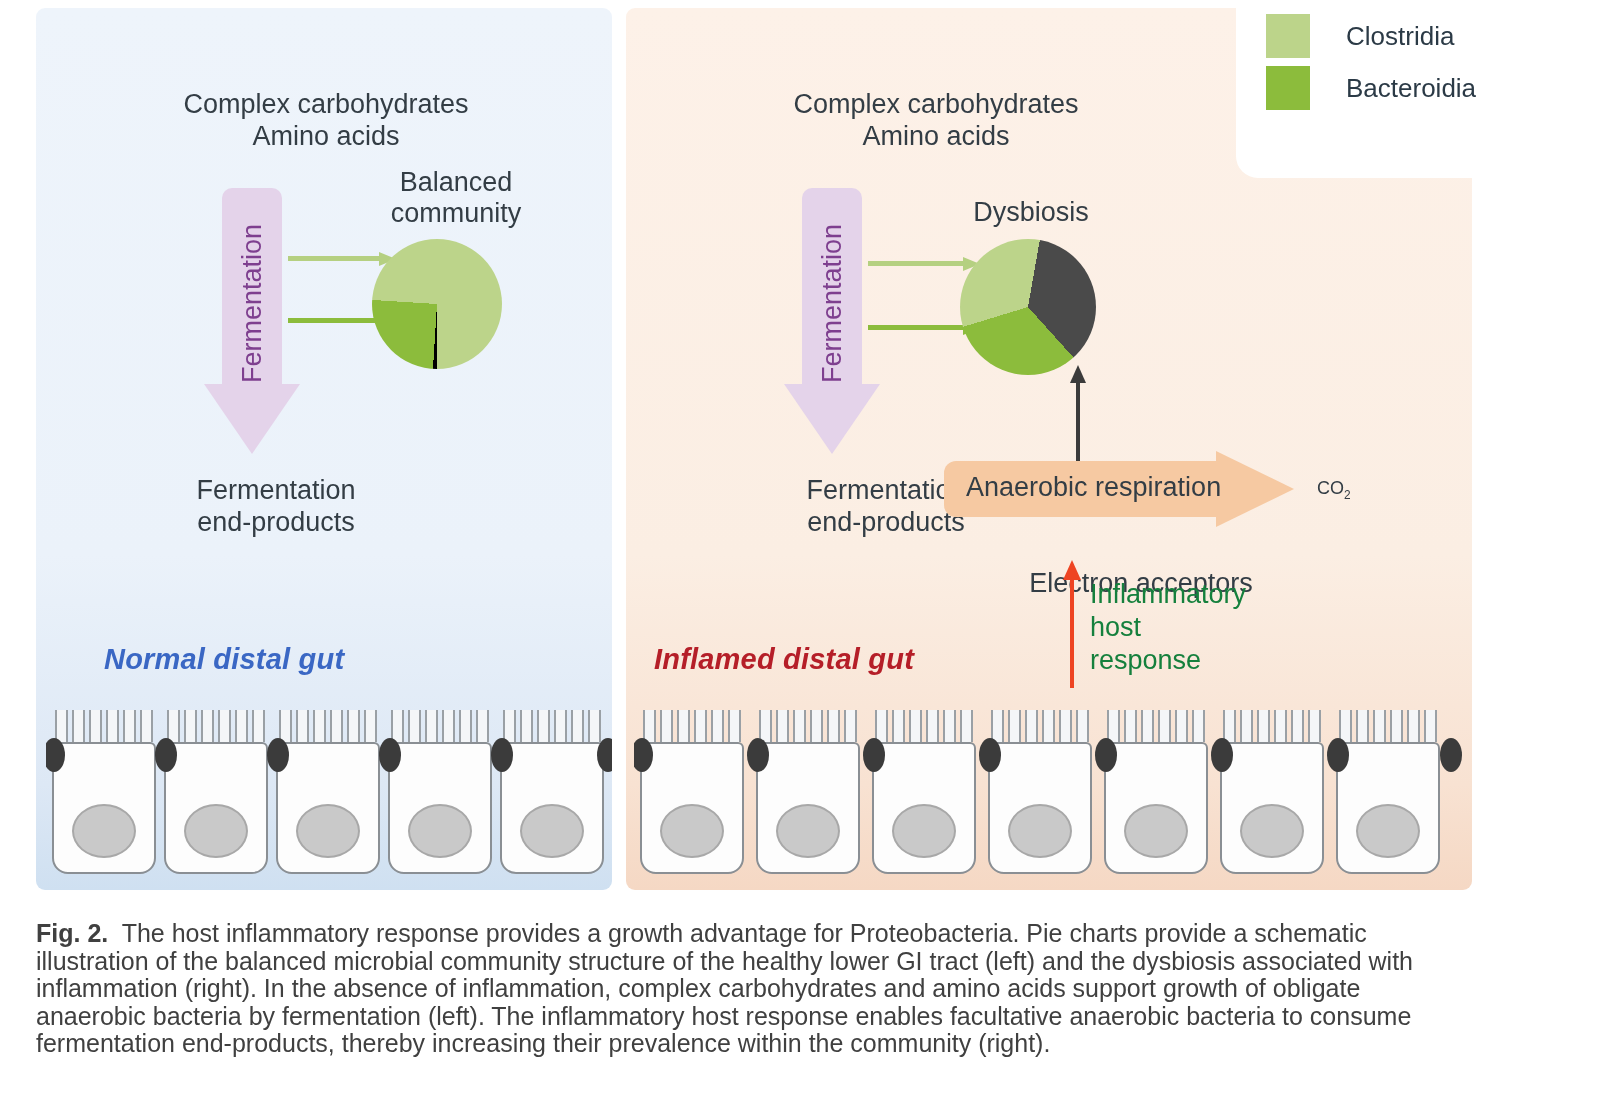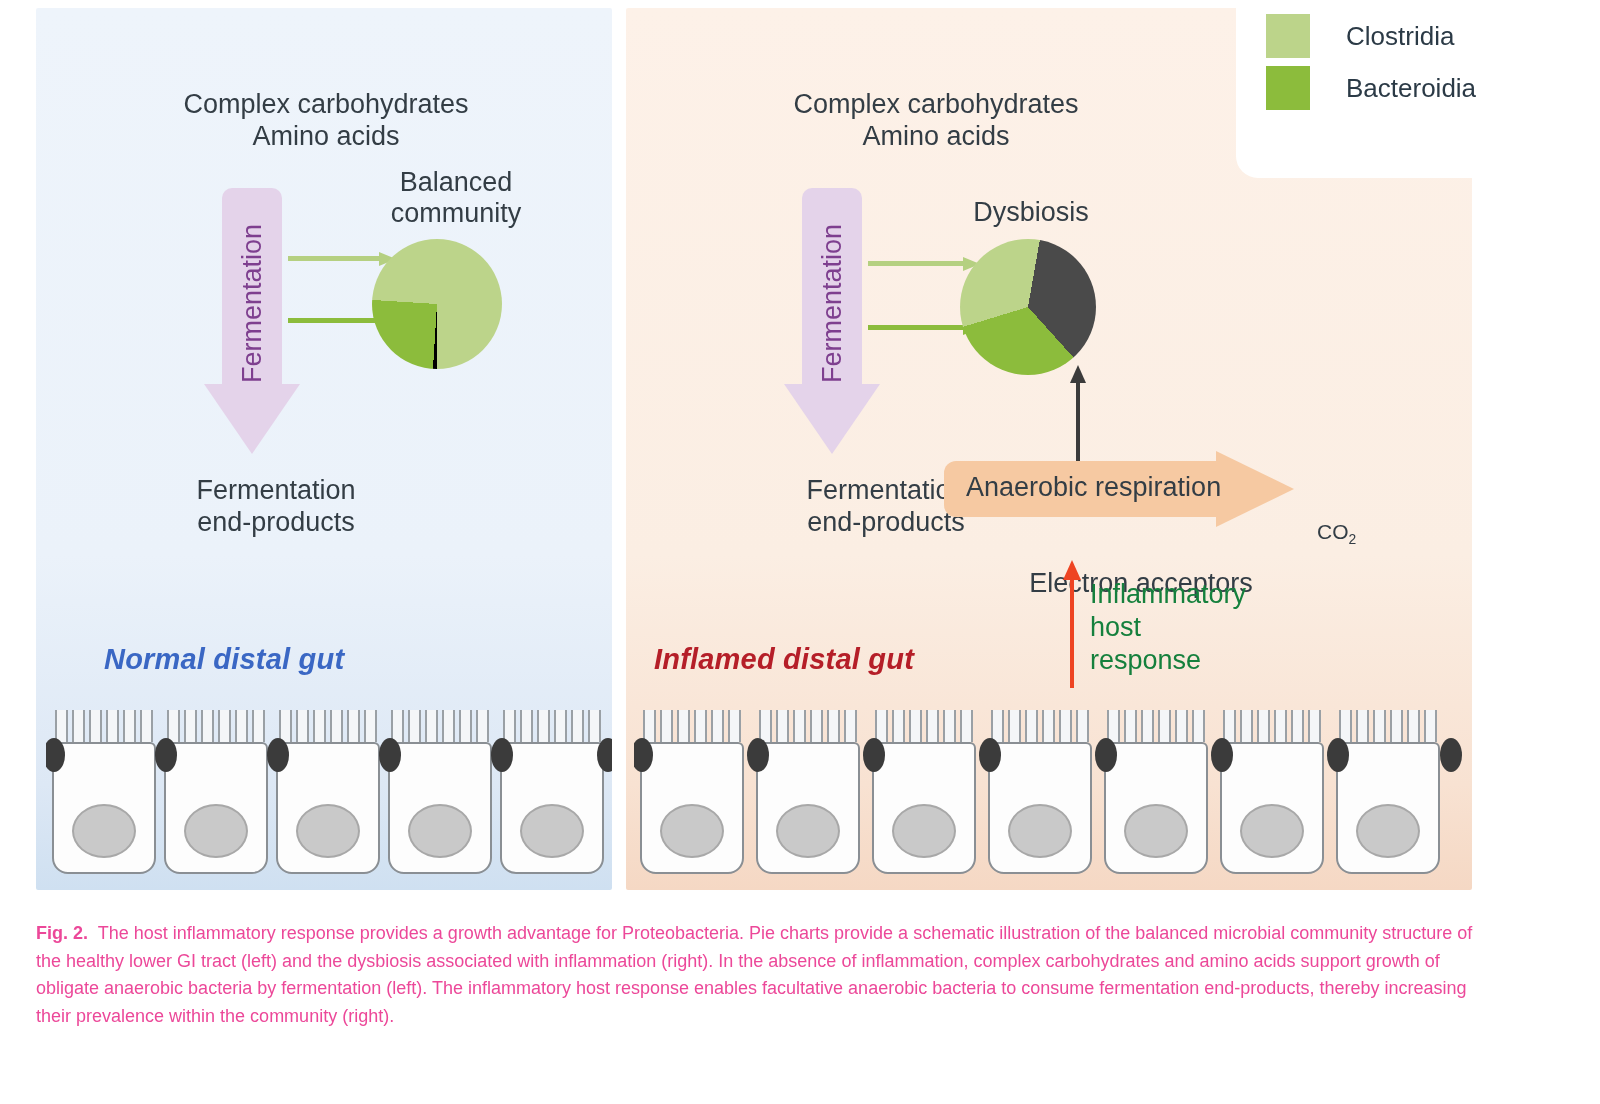--- a/index.html
+++ b/index.html
@@ -2,21 +2,21 @@
 <html><head>
 <meta charset="utf-8">
 <style>
   html,body{margin:0;padding:0;background:#ffffff;}
   body{width:1600px;height:1104px;position:relative;overflow:hidden;
        font-family:"Liberation Sans","DejaVu Sans",sans-serif;color:#2b3a46;}
 
   .figure{position:absolute;left:0;top:0;width:1600px;height:1104px;}
 
   
-  .panel{position:absolute;border-radius:2px;}
+  .panel{position:absolute;border-radius:9px;}
   .panel-normal{left:36px;top:8px;width:576px;height:882px;
       background:linear-gradient(180deg,#eef4fb 0%,#ebf2fa 62%,#dde8f5 88%,#cfe0f1 100%);}
   .panel-inflamed{left:626px;top:8px;width:846px;height:882px;
       background:linear-gradient(180deg,#fdf1e8 0%,#fbeee3 62%,#f8e2d2 88%,#f5d8c4 100%);}
 
   
   .legend{position:absolute;left:1236px;top:0px;width:364px;height:178px;
       background:#ffffff;border-radius:0 0 0 22px;}
   .legend-row{position:absolute;left:30px;display:flex;align-items:center;}
   .legend-swatch{width:44px;height:44px;display:block;}
@@ -84,21 +84,21 @@
   .nucleus{position:absolute;left:50%;bottom:14px;transform:translateX(-50%);
       width:60px;height:50px;border-radius:50%;background:#c9c9c9;border:2px solid #a8a8a8;}
   .villi{position:absolute;bottom:148px;height:56px;display:flex;gap:4px;}
   .villus{width:13px;height:56px;background:#f4f6f8;border:2px solid #9aa0a5;
       border-bottom:none;border-radius:8px 8px 0 0;box-sizing:border-box;}
   .junction{position:absolute;bottom:118px;width:22px;height:34px;border-radius:50%;
       background:#3b3b3b;}
 
   
   .caption{position:absolute;left:36px;top:920px;width:1440px;
-      font-size:18px;line-height:27.5px;color:#ec4899;text-align:left;}
+      font-size:25px;line-height:27.5px;color:#404040;text-align:left;}
   .caption b{font-weight:bold;}
   sub{font-size:.66em;}
 </style>
 </head>
 <body>
 
 <div class="figure">
 
   <div class="panel panel-normal">
 
@@ -331,21 +331,21 @@
     <div class="head"></div>
     <div class="shaft"></div>
   </div>
 
   <div class="anaer">
     <div class="anaer-head"></div>
     <div class="anaer-body"></div>
     <div class="anaer-label">Anaerobic respiration</div>
   </div>
 
-  <div class="txt" style="left:1317px;top:472px;font-size:21px;margin-top:44px;"><span>CO</span><sub>2</sub></div>
+  <div class="txt" style="left:1317px;top:472px;font-size:18px;"><span>CO</span><sub>2</sub></div>
 
   <div class="redarrow">
     <div class="head"></div>
     <div class="shaft"></div>
   </div>
   <div class="red-text">
     <div>Inflammatory</div>
     <div>host</div>
     <div>response</div>
   </div>

